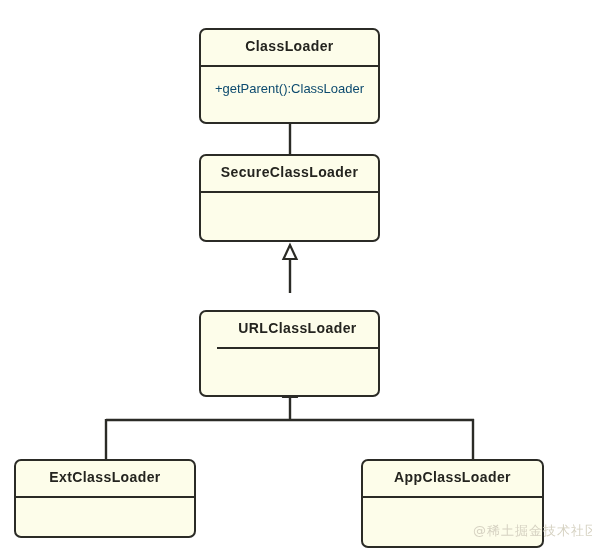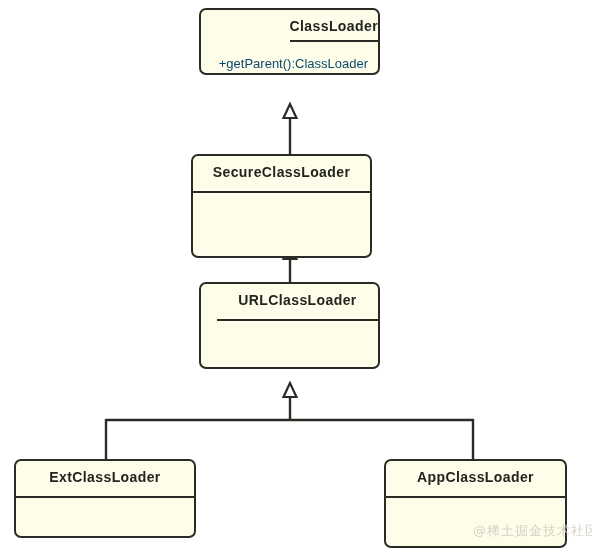--- a/index.html
+++ b/index.html
@@ -87,42 +87,42 @@
       <polygon points="290,383 283.5,397 296.5,397" fill="#ffffff" stroke="#2b2b26" stroke-width="2.2" stroke-linejoin="miter"></polygon>
 
       <line x1="106" y1="420" x2="474" y2="420" stroke="#2b2b26" stroke-width="2.4"></line>
 
       <line x1="106" y1="419" x2="106" y2="459" stroke="#2b2b26" stroke-width="2.4"></line>
 
       <line x1="473" y1="419" x2="473" y2="459" stroke="#2b2b26" stroke-width="2.4"></line>
     </g>
   </svg>
 
-  <div class="uml-box" style="left:199px; top:8px; width:181px; height:67px;align-items:flex-end;">
+  <div class="uml-box" style="left:199px; top:28px; width:181px; height:96px;">
     <div class="uml-title">ClassLoader</div>
     <div class="uml-body">
       <div>+getParent():ClassLoader</div>
     </div>
   </div>
 
-  <div class="uml-box" style="left:191px; top:154px; width:181px; height:104px;">
+  <div class="uml-box" style="left:199px; top:154px; width:181px; height:88px;">
     <div class="uml-title">SecureClassLoader</div>
     <div class="uml-body empty"></div>
   </div>
 
-  <div class="uml-box" style="left:199px; top:282px; width:181px; height:87px;padding-left:16px;">
+  <div class="uml-box" style="left:199px; top:310px; width:181px; height:87px;padding-left:16px;">
     <div class="uml-title">URLClassLoader</div>
     <div class="uml-body empty"></div>
   </div>
 
   <div class="uml-box" style="left:14px; top:459px; width:182px; height:79px;">
     <div class="uml-title">ExtClassLoader</div>
     <div class="uml-body empty"></div>
   </div>
 
-  <div class="uml-box" style="left:384px; top:459px; width:183px; height:89px;">
+  <div class="uml-box" style="left:361px; top:459px; width:183px; height:89px;">
     <div class="uml-title">AppClassLoader</div>
     <div class="uml-body empty"></div>
   </div>
 
   <div class="watermark" style="left:473px; top:522px;">@稀土掘金技术社区</div>
 
 </div>
 
 </body></html>

